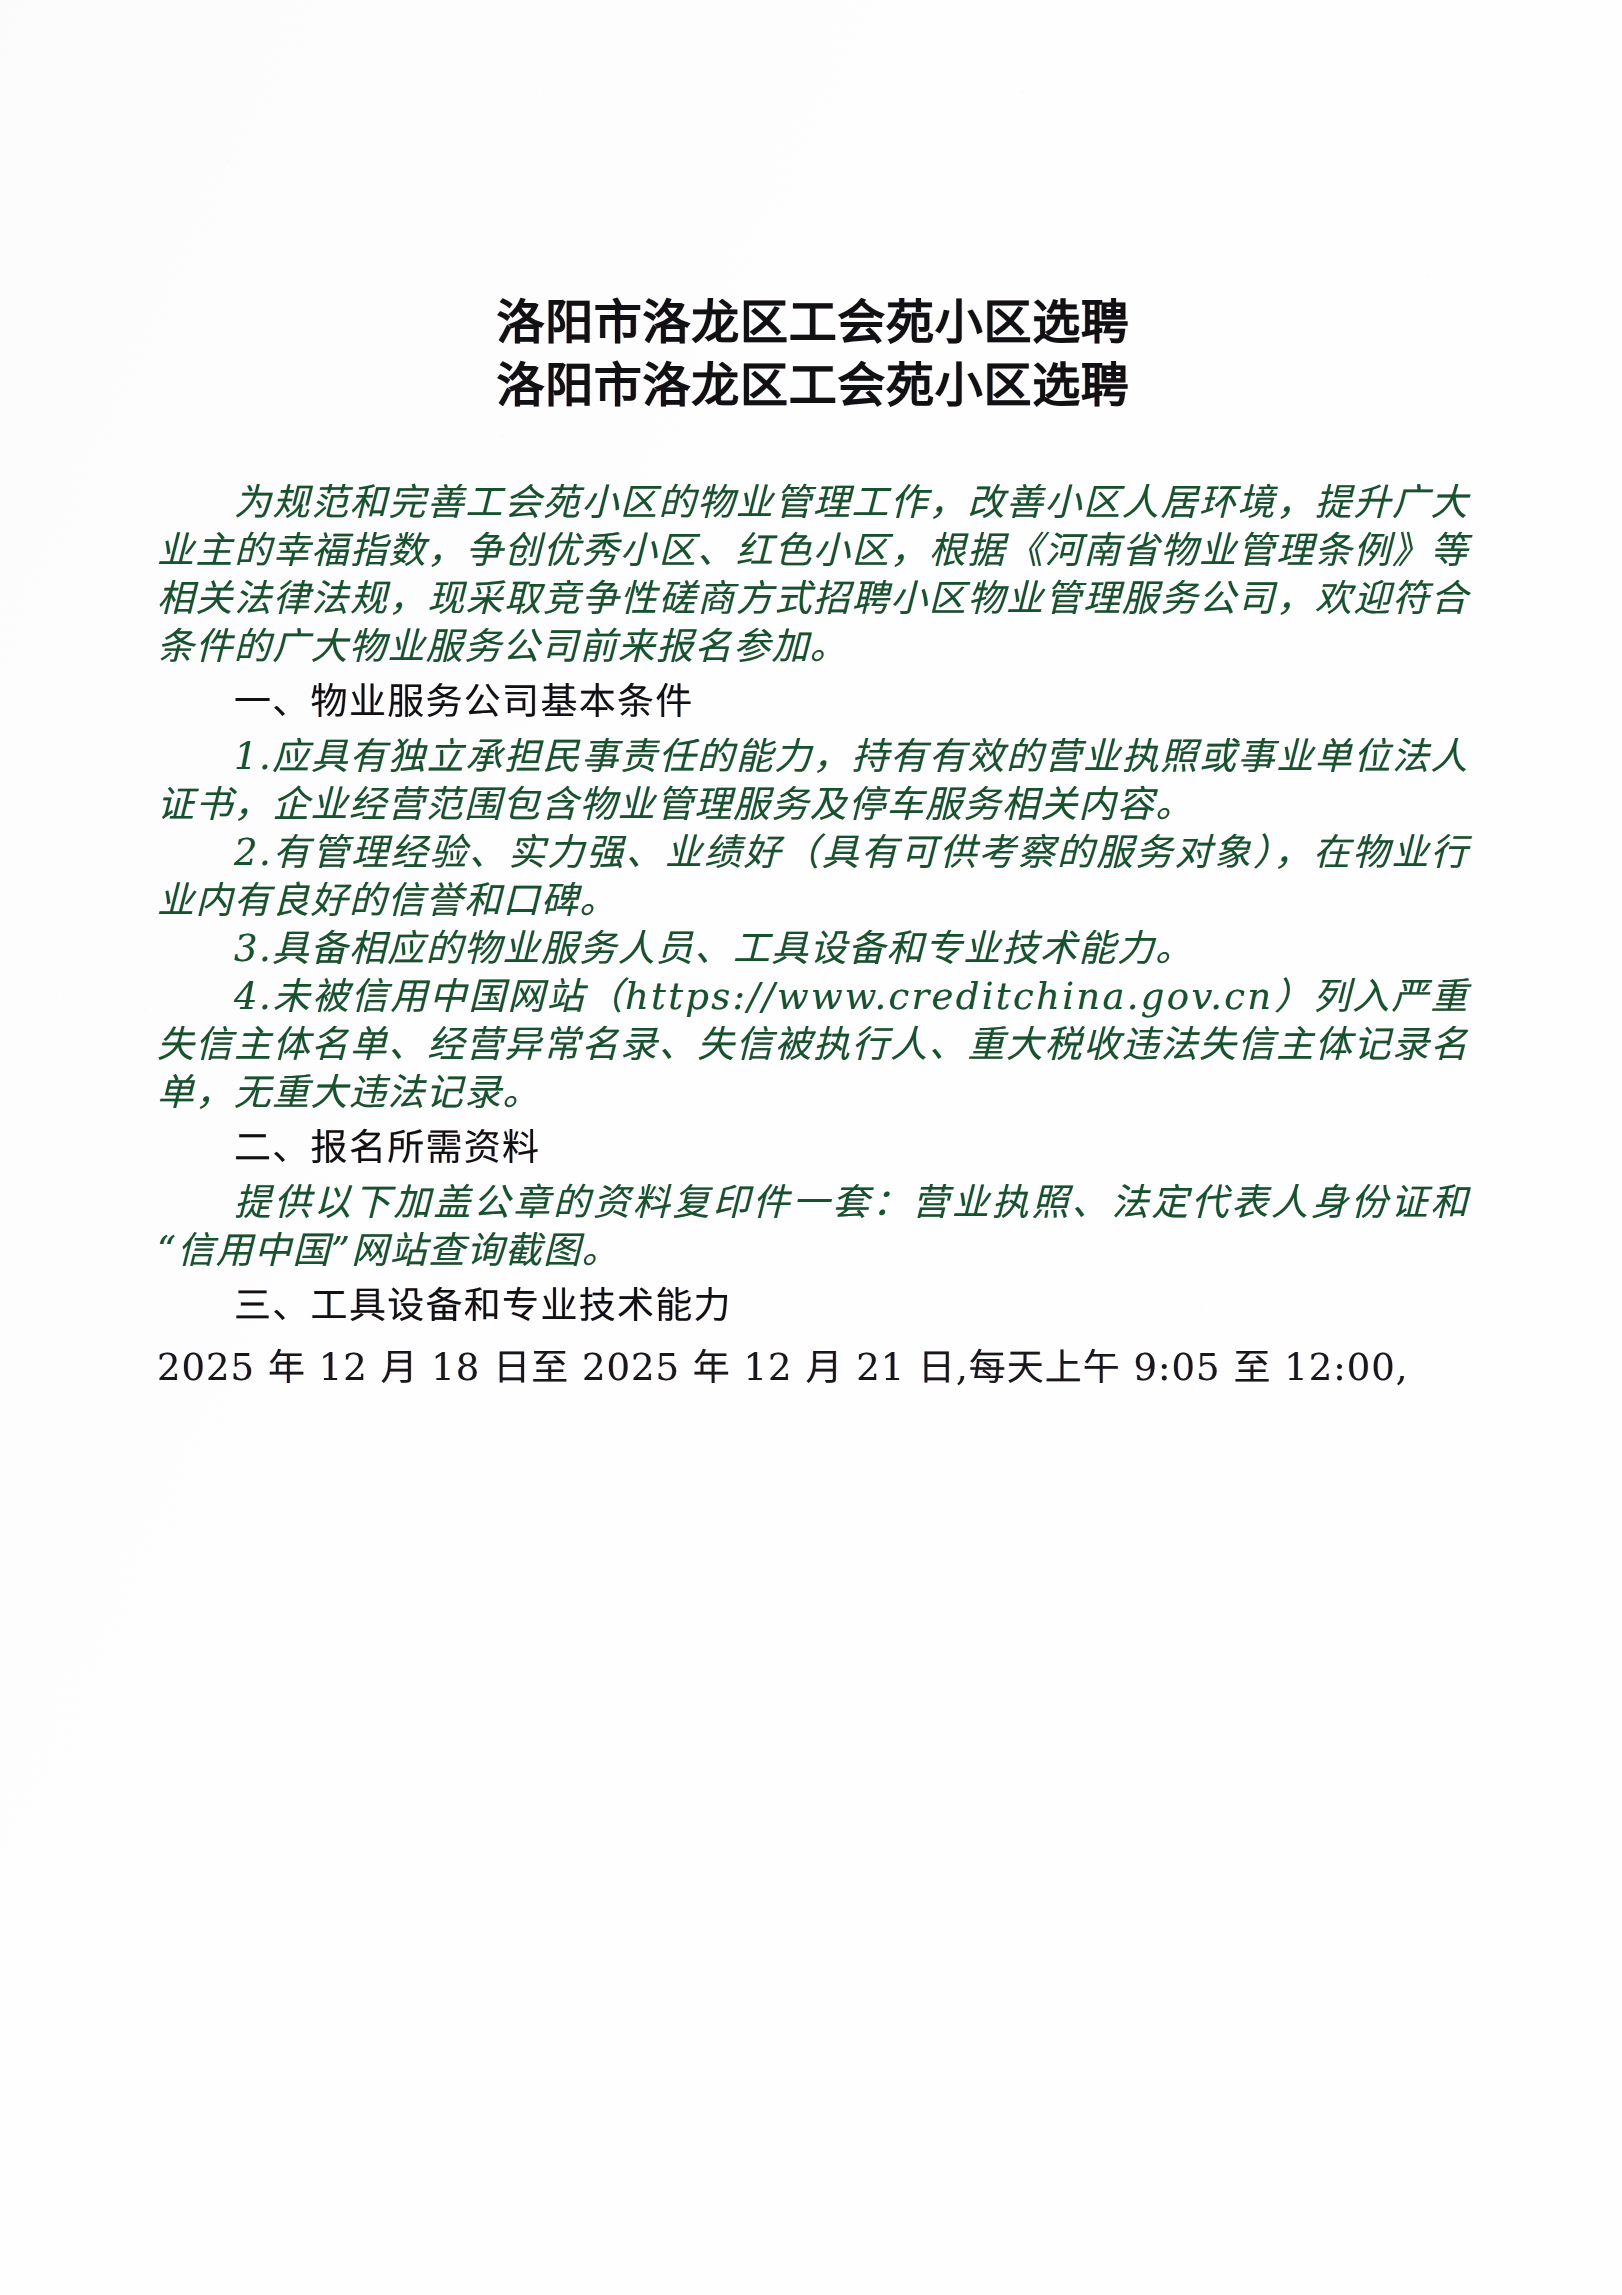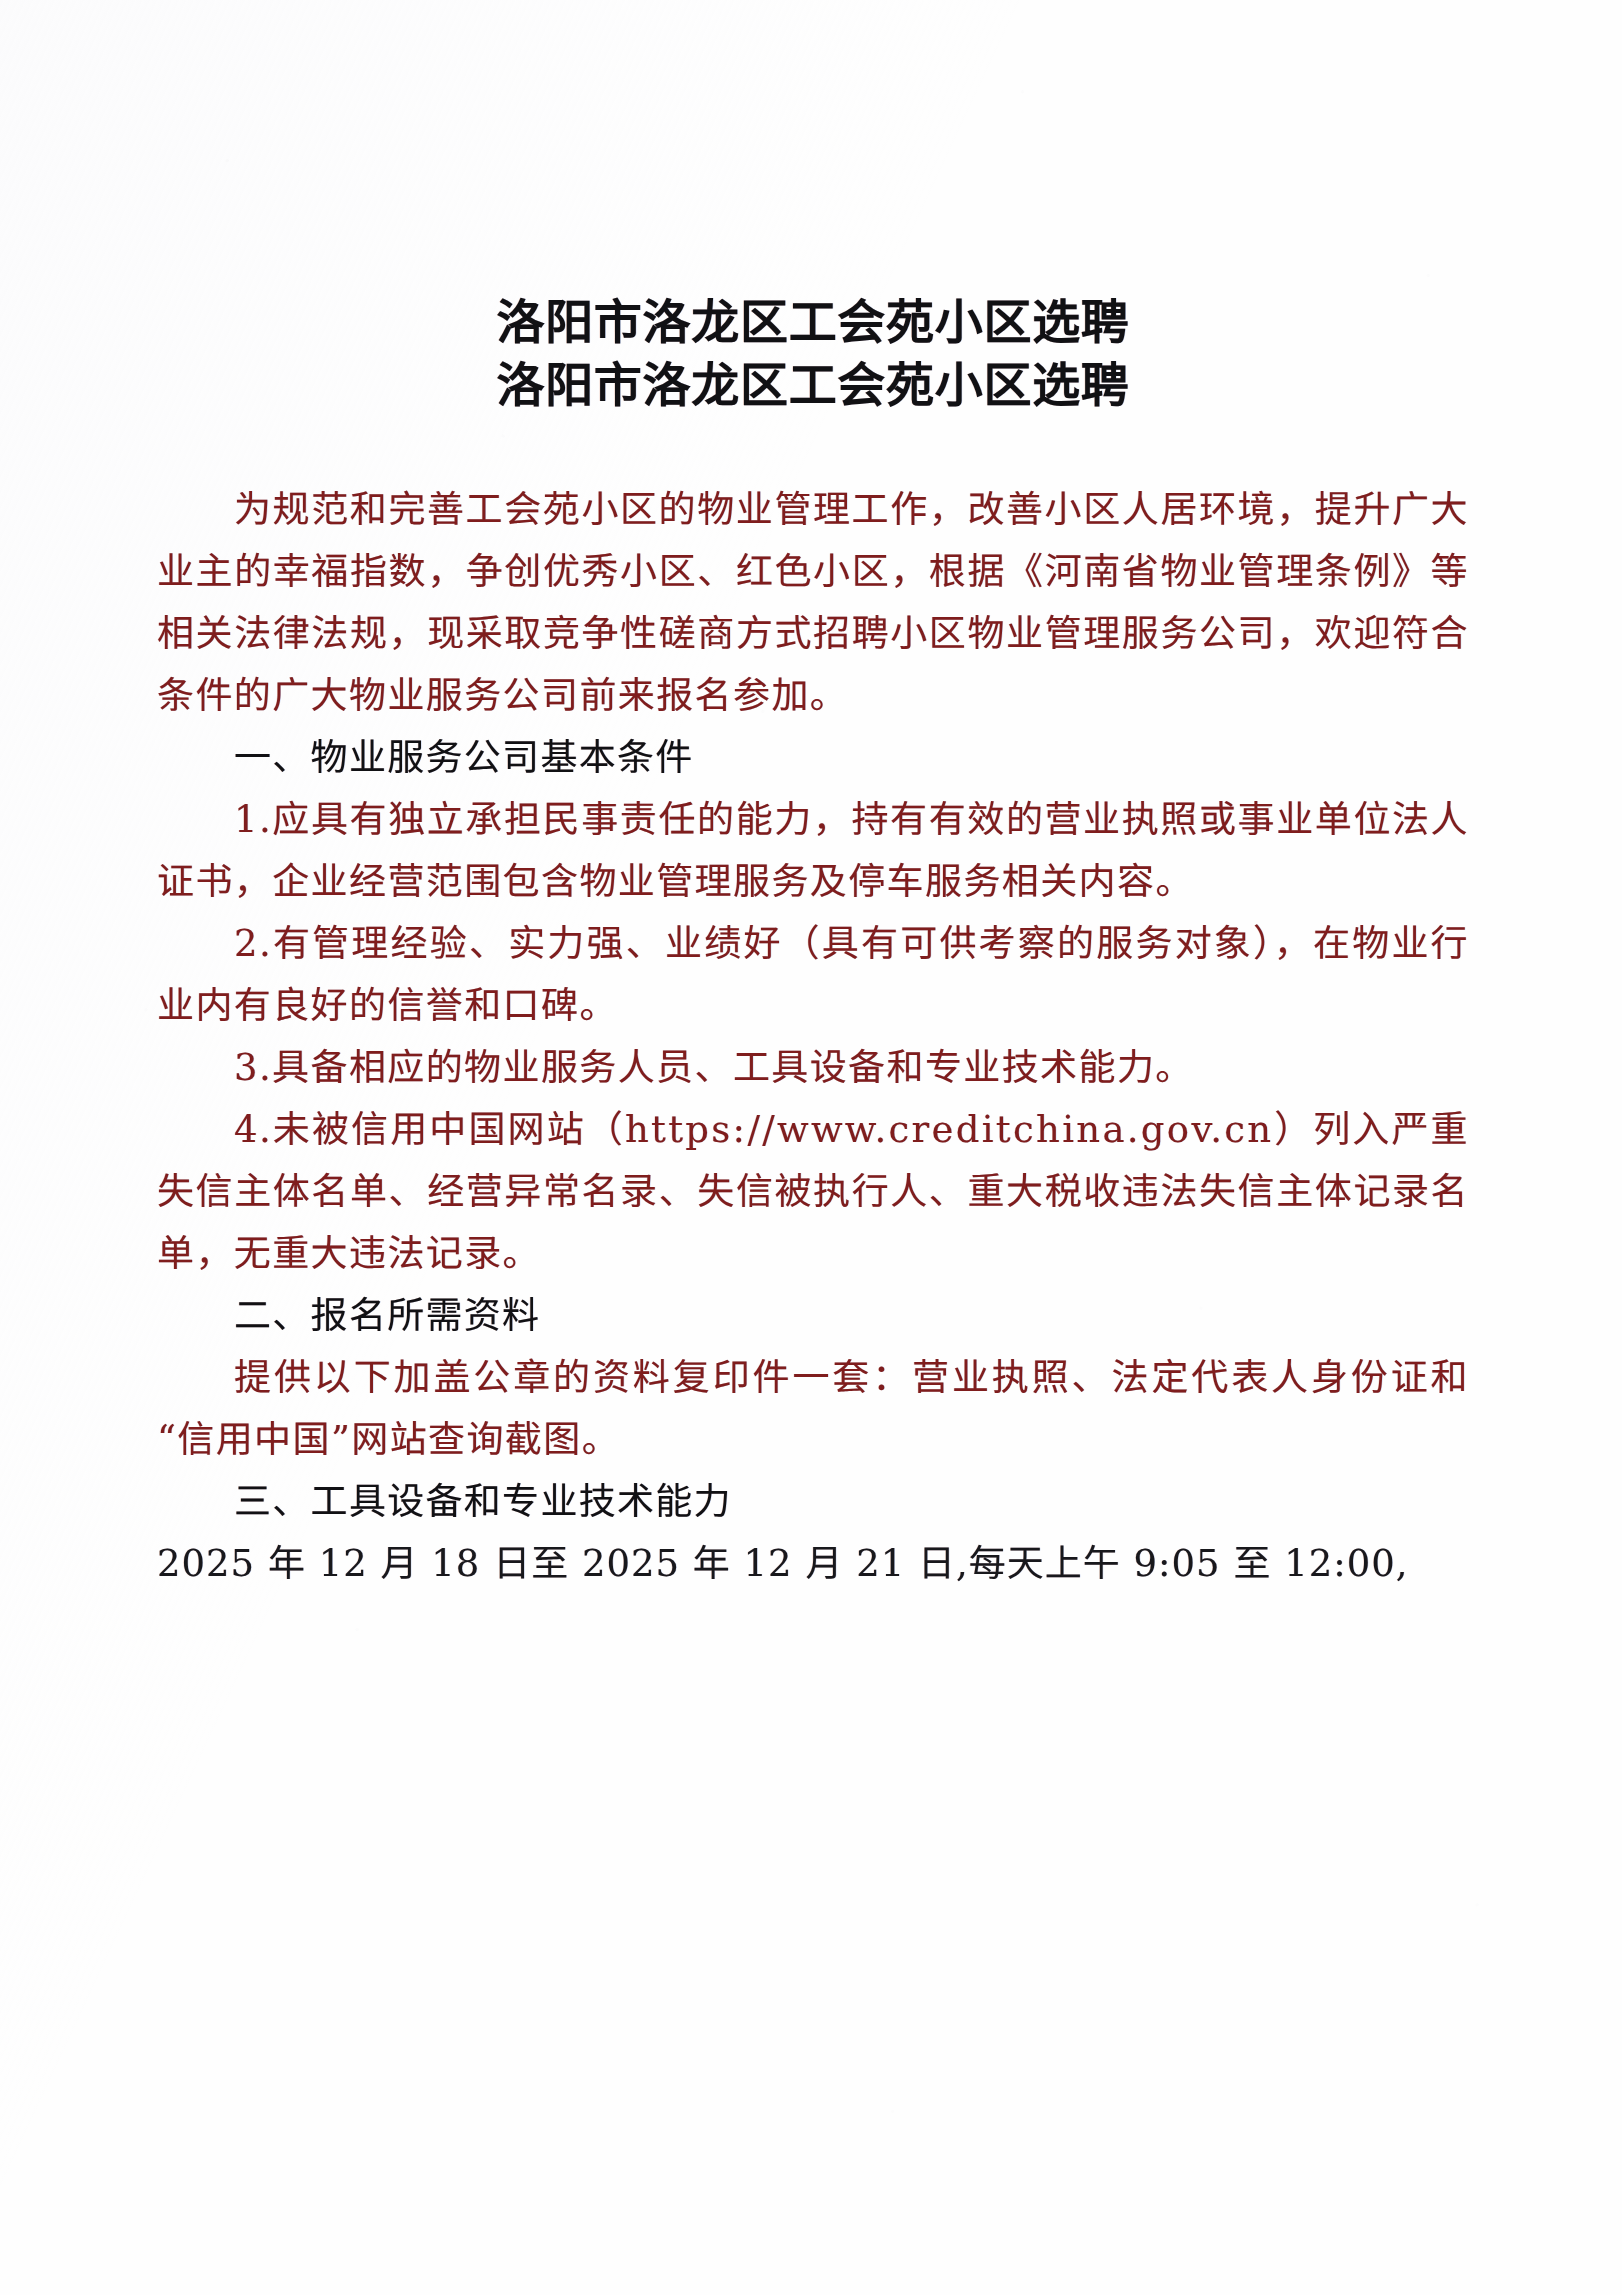--- a/index.html
+++ b/index.html
@@ -60,28 +60,29 @@
     letter-spacing: 0.7px;
     color: #111114;
     white-space: nowrap;
     text-shadow: -0.5px 0 rgba(190,70,20,0.28), 0.5px 0.3px rgba(30,80,185,0.28);
   }
 
   
   .para {
     font-family: "DejaVu Serif", "Liberation Serif", serif;
     font-size: 37px;
-    line-height: 62px;
-    color: #7f1d1d;
+    line-height: 48px;
+    color: #14532d;
     text-align: justify;
     text-justify: inter-ideograph;
     letter-spacing: 1.4px;
     text-indent: 77px;
     margin: 0;
     text-shadow: -0.5px 0 rgba(190,70,20,0.26), 0.5px 0.2px rgba(30,80,185,0.26);
+    font-style: italic;
   }
 
   .para.first-para { margin-top: 61px; }
   .para.tight { margin-top: 0; }
 
   
   .section-heading {
     font-family: "DejaVu Sans", "Liberation Sans", sans-serif;
     font-weight: 400;
     font-size: 37px;

